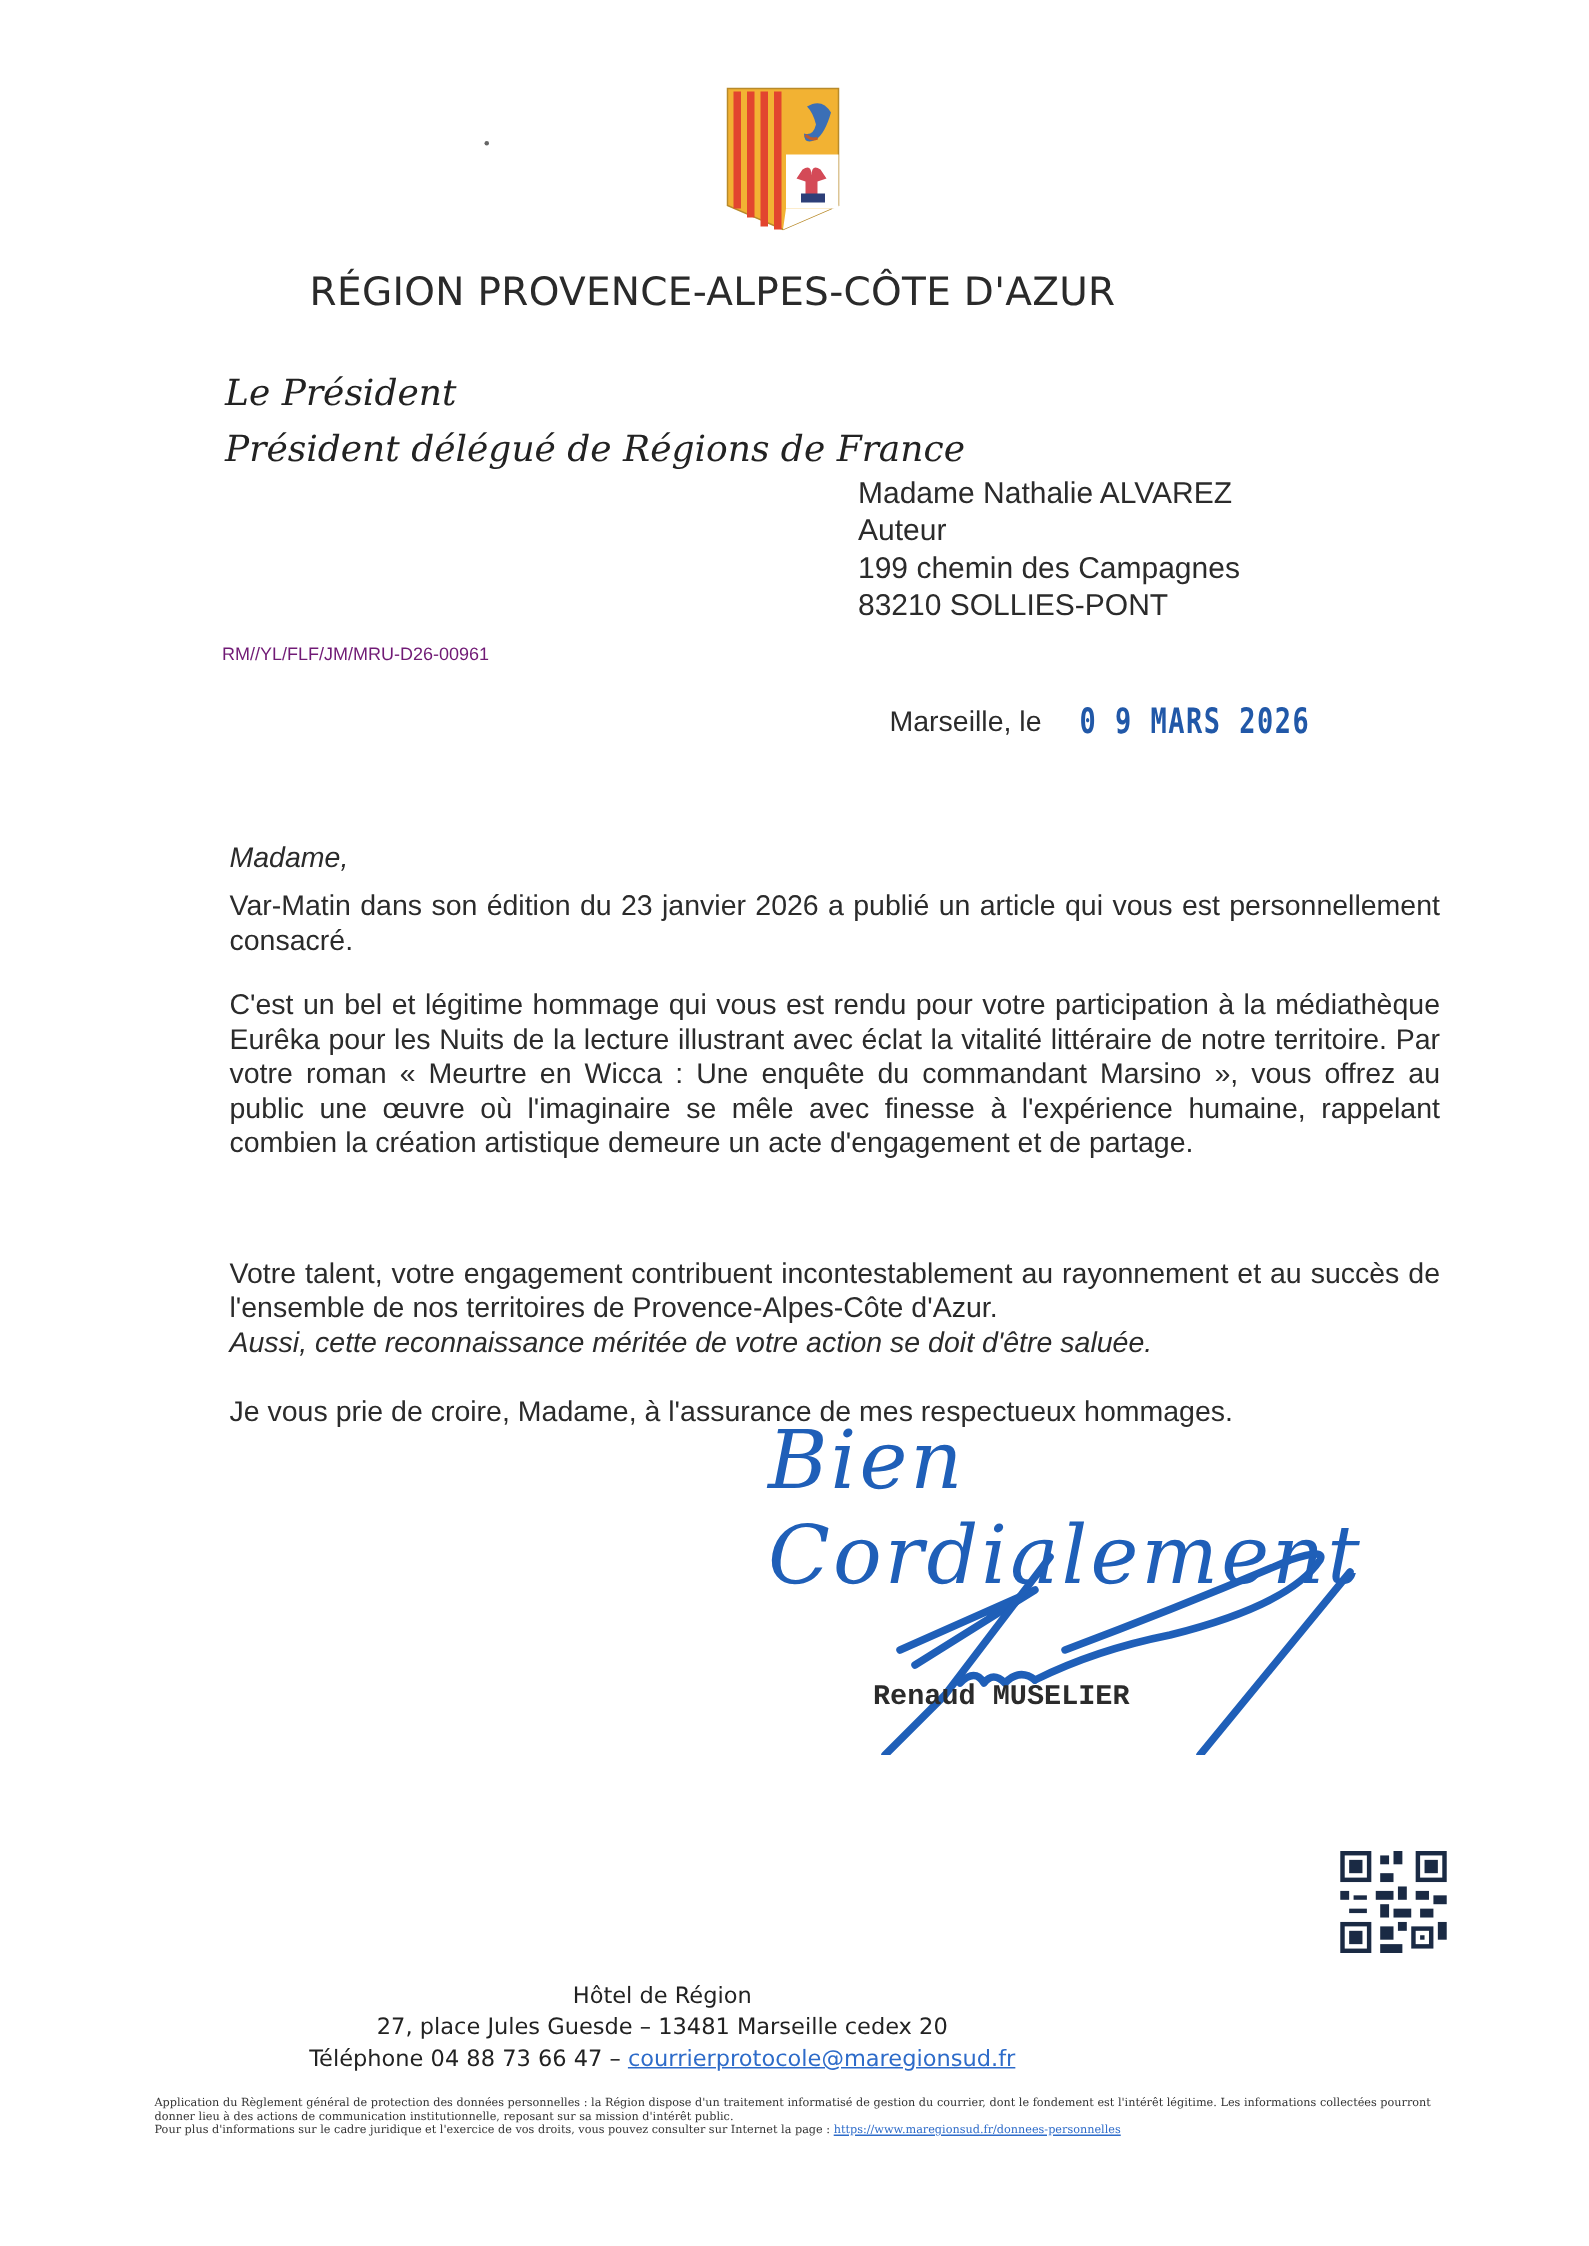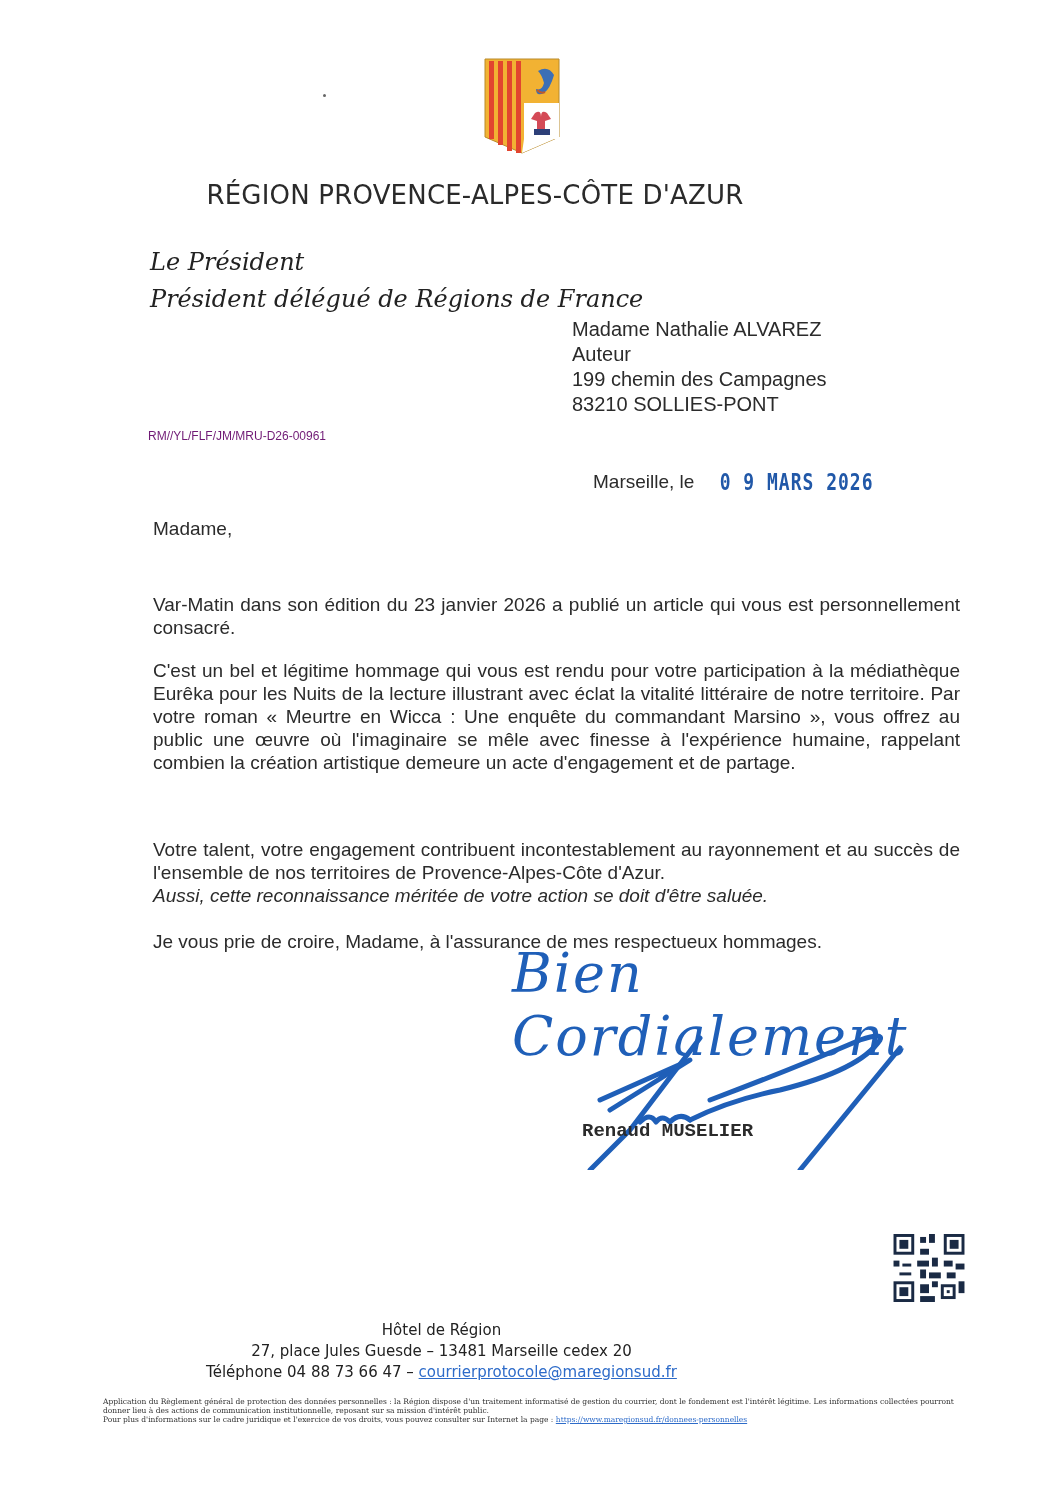--- a/index.html
+++ b/index.html
@@ -8,21 +8,21 @@
     .crest { left: 483px; top: 57px; width: 78px; height: 98px; }
     .region-title { left: 0; width: 930px; top: 180px; text-align: center; font-family: "DejaVu Sans", sans-serif; font-size: 26px; letter-spacing: 0.2px; color: #2a2a2a; padding-left: 20px; box-sizing: border-box; }
     .script { font-family: "DejaVu Serif", serif; font-style: italic; color: #222; font-size: 24px; }
     .pres1 { left: 150px; top: 248px; }
     .pres2 { left: 150px; top: 285px; }
     .recipient { left: 572px; top: 317px; font-weight: normal; font-size: 20px; line-height: 25px; color: #2b2b2b; }
     .ref { left: 148px; top: 429px; font-size: 12px; color: #701a75; }
     .date-line { left: 593px; top: 471px; font-size: 19px; color: #2b2b2b; }
     .stamp { color: #2158a8; font-family: "DejaVu Sans Mono", monospace; font-size: 18px; font-weight: bold; letter-spacing: 1px; margin-left: 20px; transform: scaleY(1.3); display: inline-block; }
     .body-text { left: 153px; width: 807px; font-size: 19px; line-height: 23px; color: #2b2b2b; text-align: justify; }
-    .p-salut { top: 517px; }
+    .p-salut { top: 561px; font-style: italic; }
     .p1 { top: 593px; }
     .p2 { top: 659px; }
     .p3 { top: 818px; margin-top: 20px; }
     .p4 { top: 884px; font-style: italic; }
     .p5 { top: 930px; }
     .hand { color: #1f5fb8; font-family: "DejaVu Serif", serif; font-style: italic; }
     .closing-hand { left: 512px; top: 942px; font-size: 54px; letter-spacing: 2px; }
     .signature { left: 570px; top: 1020px; width: 340px; height: 150px; }
     .signer { left: 582px; top: 1120px; font-weight: bold; font-size: 19px; color: #2b2b2b; font-family: Liberation Mono, monospace; }
     .qr { left: 893px; top: 1234px; width: 72px; height: 68px; }

